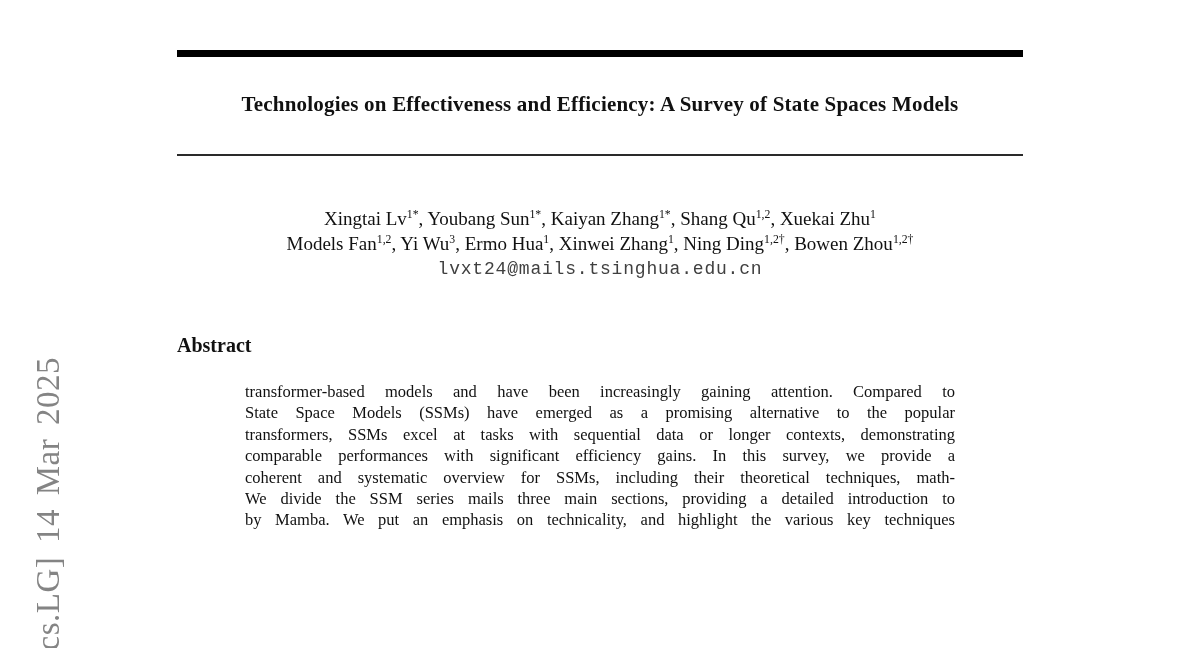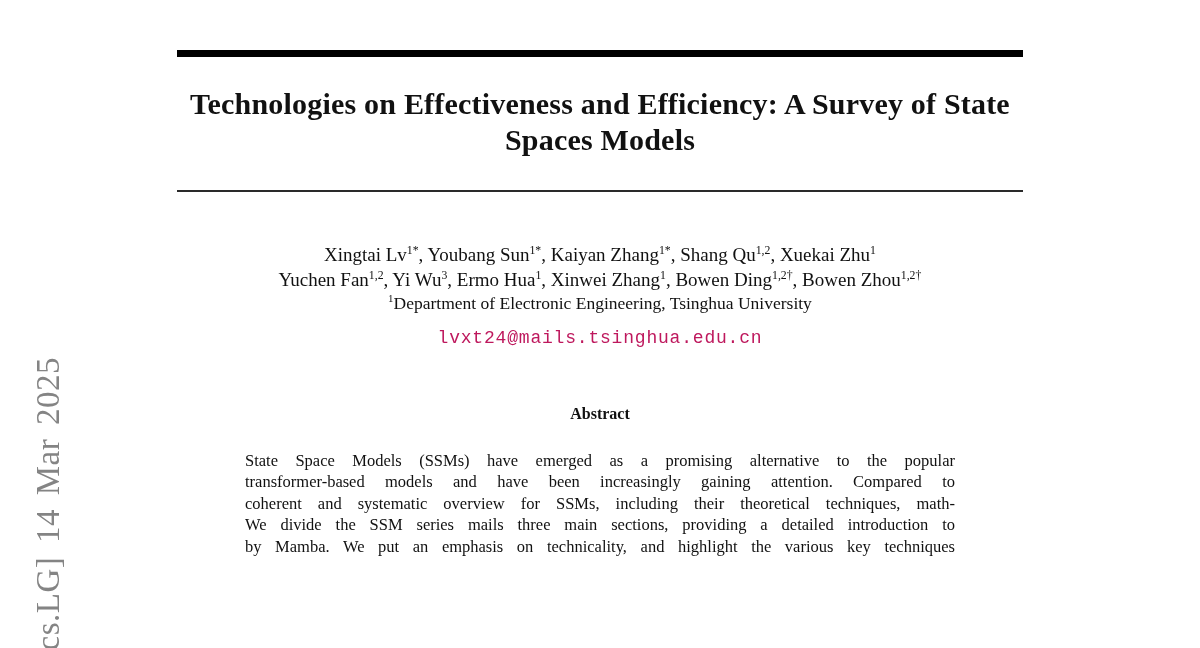--- a/index.html
+++ b/index.html
@@ -40,21 +40,21 @@
     background: #000000;
     margin-top: 50px;
   }
   .rule-thin {
     height: 2px;
     background: #2a2a2a;
     margin-top: 32px;
   }
   .title {
     margin: 29px auto 0;
-    font-size: 30px;
+    font-size: 21px;
     font-weight: bold;
     line-height: 36px;
     text-align: center;
     letter-spacing: 0.2px;
   }
   .authors-block {
     margin-top: 50px;
     text-align: center;
   }
   .author-line {
@@ -68,34 +68,34 @@
     font-size: 0.62em;
     line-height: 0;
   }
   .sep { white-space: pre; }
   .affil-line {
     font-size: 17.5px;
     line-height: 23px;
     white-space: nowrap;
   }
   .email-line {
-    margin-top: 12px;
+    margin-top: 2px;
     font-family: "Liberation Mono", monospace;
     font-size: 18px;
     line-height: 22px;
     letter-spacing: 0.8px;
-    color: #be185d;
+    color: #404040;
     text-align: center;
   }
   .abstract-heading {
     margin: 53px 0 0;
-    font-size: 16px;
+    font-size: 20px;
     font-weight: bold;
     line-height: 24px;
-    text-align: center;
+    text-align: left;
   }
   .abstract-body {
     width: 710px;
     margin: 24px auto 0;
     font-size: 16.5px;
     line-height: 21.4px;
   }
   .abs-line {
     text-align: justify;
     text-align-last: justify;
@@ -110,31 +110,32 @@
 
   <div class="rule-thick"></div>
 
   <h1 class="title">Technologies on Effectiveness and Efficiency: A Survey of State Spaces Models</h1>
 
   <div class="rule-thin"></div>
 
   <div class="authors-block">
     <div class="author-line"><span>Xingtai Lv</span><sup>1*</sup><span class="sep">, </span><span>Youbang Sun</span><sup>1*</sup><span class="sep">, </span><span>Kaiyan Zhang</span><sup>1*</sup><span class="sep">, </span><span>Shang Qu</span><sup>1,2</sup><span class="sep">, </span><span>Xuekai Zhu</span><sup>1</sup></div>
 
-    <div class="author-line"><span>Yuchen Fan</span><sup>1,2</sup><span class="sep">, </span><span>Yi Wu</span><sup>3</sup><span class="sep">, </span><span>Ermo Hua</span><sup>1</sup><span class="sep">, </span><span>Xinwei Zhang</span><sup>1</sup><span class="sep">, </span><span>Bowen Ding</span><sup>1,2†</sup><span class="sep">, </span><span>Bowen Zhou</span><sup>1,2†</sup></div>
+    <div class="author-line"><span>Models Fan</span><sup>1,2</sup><span class="sep">, </span><span>Yi Wu</span><sup>3</sup><span class="sep">, </span><span>Ermo Hua</span><sup>1</sup><span class="sep">, </span><span>Xinwei Zhang</span><sup>1</sup><span class="sep">, </span><span>Ning Ding</span><sup>1,2†</sup><span class="sep">, </span><span>Bowen Zhou</span><sup>1,2†</sup></div>
 
-    <div class="affil-line"><sup>1</sup><span>Department of Electronic Engineering, Tsinghua University</span></div>
 
 
     <div class="email-line">lvxt24@mails.tsinghua.edu.cn</div>
   </div>
 
   <h2 class="abstract-heading">Abstract</h2>
 
   <div class="abstract-body">
+    <div class="abs-line">transformer-based models and have been increasingly gaining attention. Compared to</div>
     <div class="abs-line">State Space Models (SSMs) have emerged as a promising alternative to the popular</div>
-    <div class="abs-line">transformer-based models and have been increasingly gaining attention. Compared to</div>
+    <div class="abs-line">transformers, SSMs excel at tasks with sequential data or longer contexts, demonstrating</div>
+    <div class="abs-line">comparable performances with significant efficiency gains. In this survey, we provide a</div>
     <div class="abs-line">coherent and systematic overview for SSMs, including their theoretical techniques, math-</div>
     <div class="abs-line">We divide the SSM series mails three main sections, providing a detailed introduction to</div>
     <div class="abs-line">by Mamba. We put an emphasis on technicality, and highlight the various key techniques</div>
   </div>
 
 </div>
 
 </body></html>

